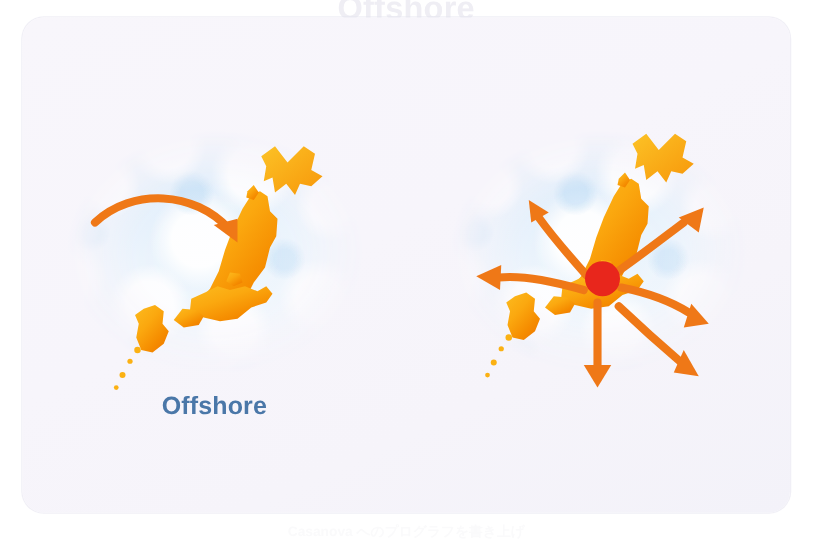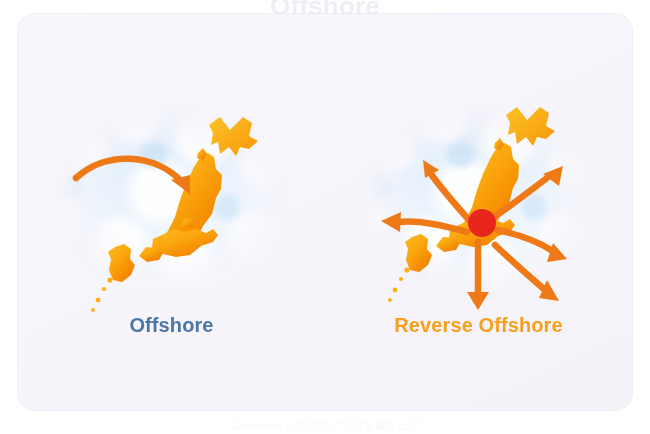--- a/index.html
+++ b/index.html
@@ -269,19 +269,18 @@
             <path d="M133 152 C 133 172, 133 190, 133 204" fill="none" stroke="#ef7817" stroke-width="6.5" stroke-linecap="round"></path>
             <path d="M133 220 L122 202 L144 202 Z" fill="#ef7817"></path>
           </g>
 
           <g>
             <circle cx="137" cy="133" r="14" fill="#e8261c"></circle>
           </g>
         </svg>
       </div>
 
-      <div class="caption" style="color:#f8a01c">Reverse Offshore</div>
     </div>
 
   </div>
 </div>
 
 <div class="bottom-ghost">Casanova へのプログラフを書き上げ</div>
 
 </body></html>

